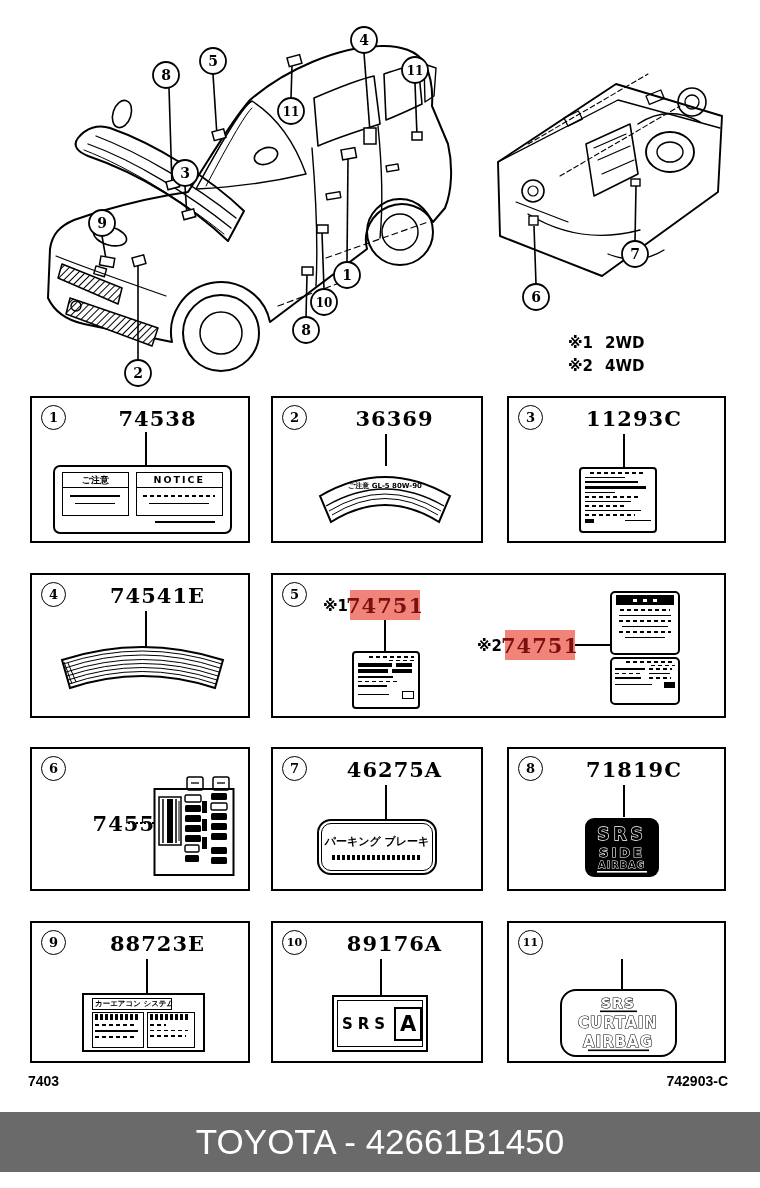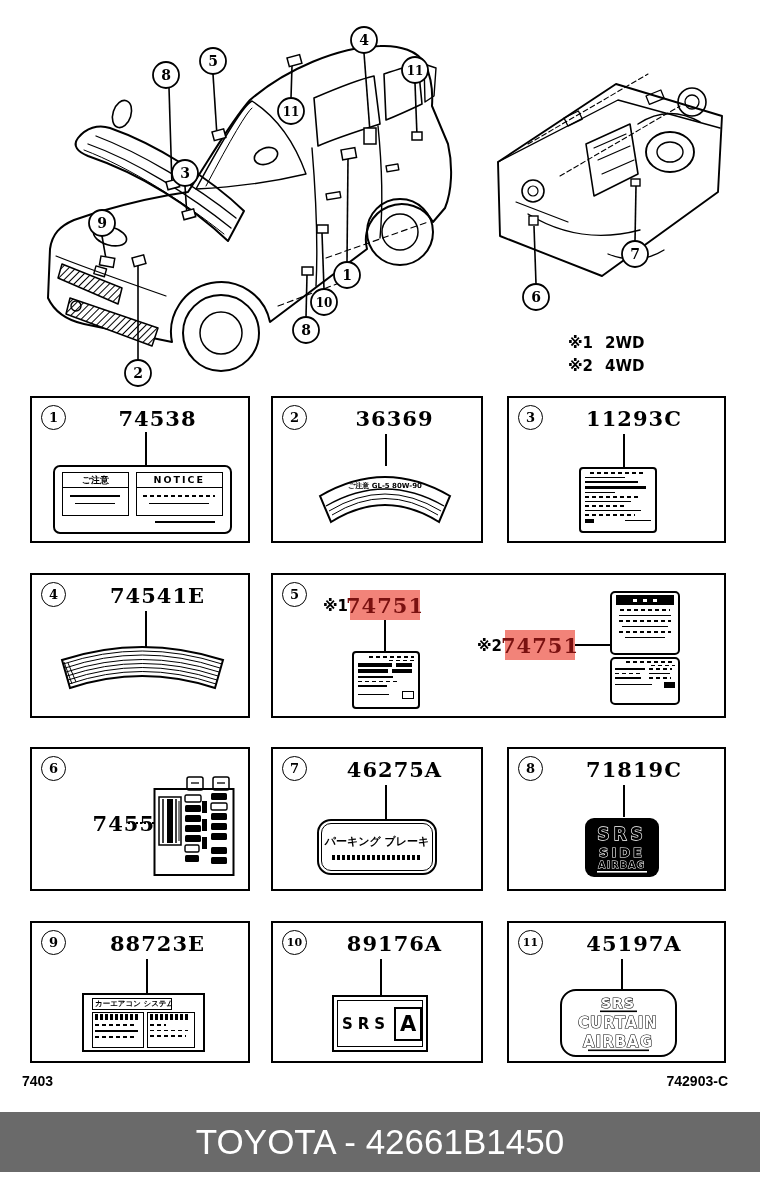--- a/index.html
+++ b/index.html
@@ -57,21 +57,21 @@
          border-radius:16px;box-sizing:border-box;}
   
   .lblA{position:absolute;left:79px;top:76px;width:68px;height:58px;border:2px solid #000;
         border-radius:4px;box-sizing:border-box;padding:3px 4px;}
   .lblB{position:absolute;left:337px;top:16px;width:70px;height:116px;display:flex;
         flex-direction:column;gap:2px;}
   .lblB .sec{border:2px solid #000;border-radius:5px;box-sizing:border-box;background:#fff;}
   .barrow{display:flex;gap:4px;margin:2px 0;}
   .bar{height:4px;background:#000;}
   
-  #sheetno{position:absolute;left:22px;top:1073px;font:700 14px "Liberation Sans",sans-serif;}
+  #sheetno{position:absolute;left:28px;top:1073px;font:700 14px "Liberation Sans",sans-serif;}
   #figcode{position:absolute;right:32px;top:1073px;font:700 14px "Liberation Sans",sans-serif;}
   #graybar{position:absolute;left:0;top:1112px;width:760px;height:60px;background:#6a6a6a;
            display:flex;align-items:center;justify-content:center;gap:38px;
            color:#fff;font:400 35px "Liberation Sans",sans-serif;letter-spacing:0px;}
   .note-row{display:flex;gap:12px;font:700 15px "DejaVu Sans",sans-serif;margin-bottom:5px;}
 </style>
 </head>
 <body>
 
 <div id="page">
@@ -470,21 +470,20 @@
     <div class="lbl10">
       <div class="inner">
         <span class="srs">SRS</span>
         <span class="abox">A</span>
       </div>
     </div>
   </div>
 
   <div class="pbox" style="left:507px;top:921px;width:219px;height:142px;">
     <div class="cnum two">11</div>
-    <div class="pnum">45197A</div>
     <div class="vl" style="left:112px;top:36px;height:30px;"></div>
     <div class="lbl11">
       <svg width="113" height="64" viewBox="0 0 113 64">
         <g font-family="DejaVu Sans,sans-serif" font-weight="700" text-anchor="middle" fill="#fff" stroke="#000" paint-order="stroke">
           <text x="56" y="17" font-size="14" letter-spacing="1" stroke-width="1.1">SRS</text>
           <text x="56" y="37" font-size="15" letter-spacing="1" stroke-width="1.1">CURTAIN</text>
           <text x="56" y="56" font-size="15" letter-spacing="1" stroke-width="1.1">AIRBAG</text>
         </g>
         <rect x="38" y="19.5" width="37" height="1.6" fill="#000"></rect>
         <rect x="26" y="58.5" width="61" height="1.6" fill="#000"></rect>

